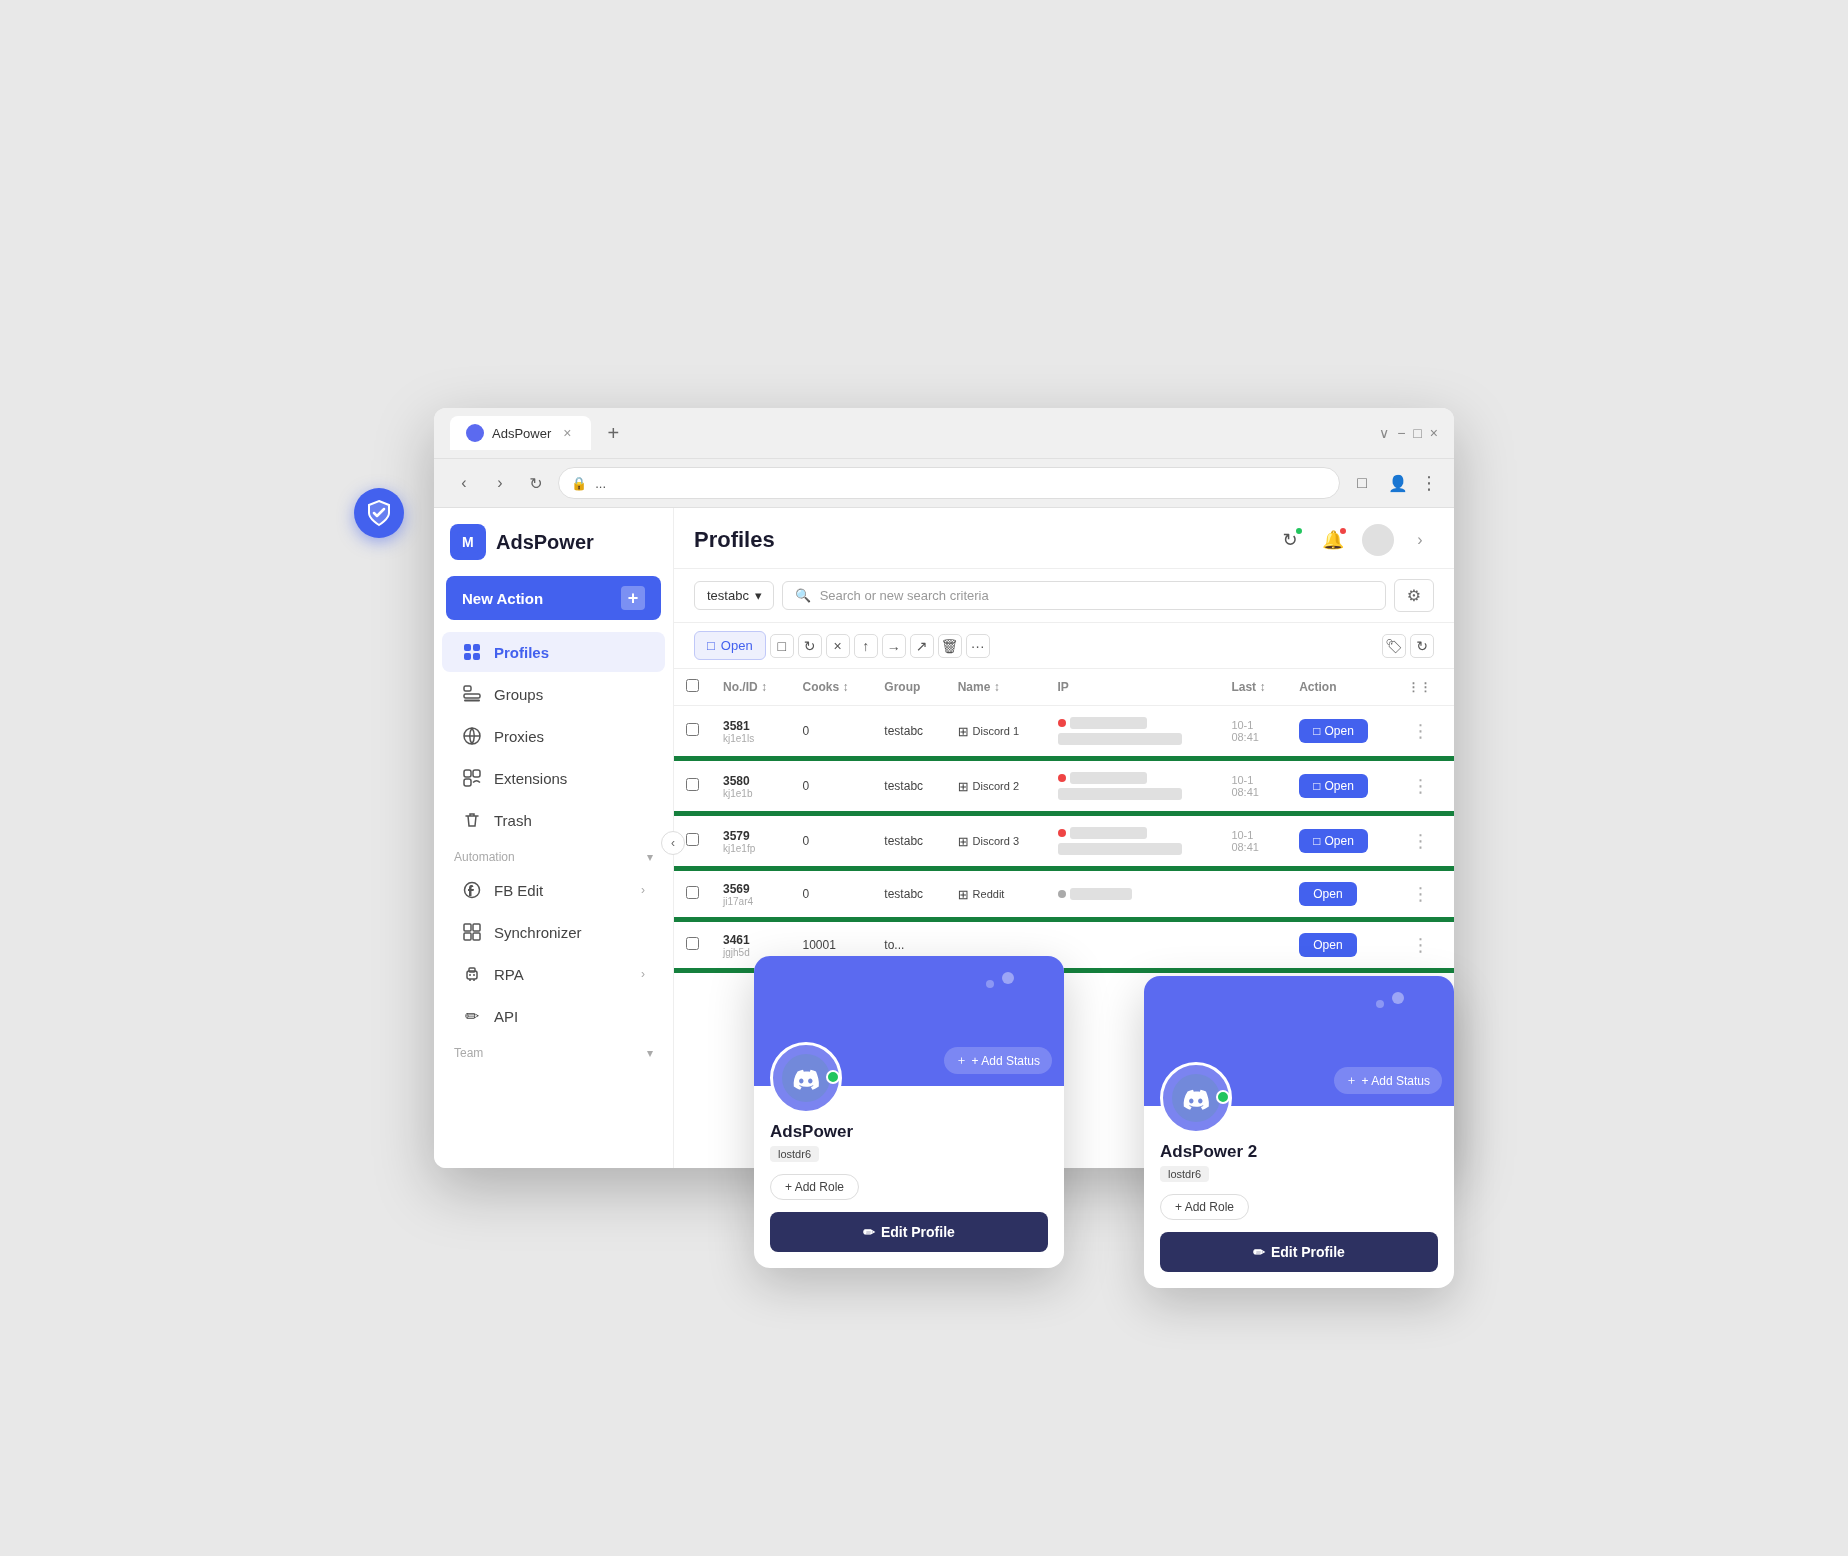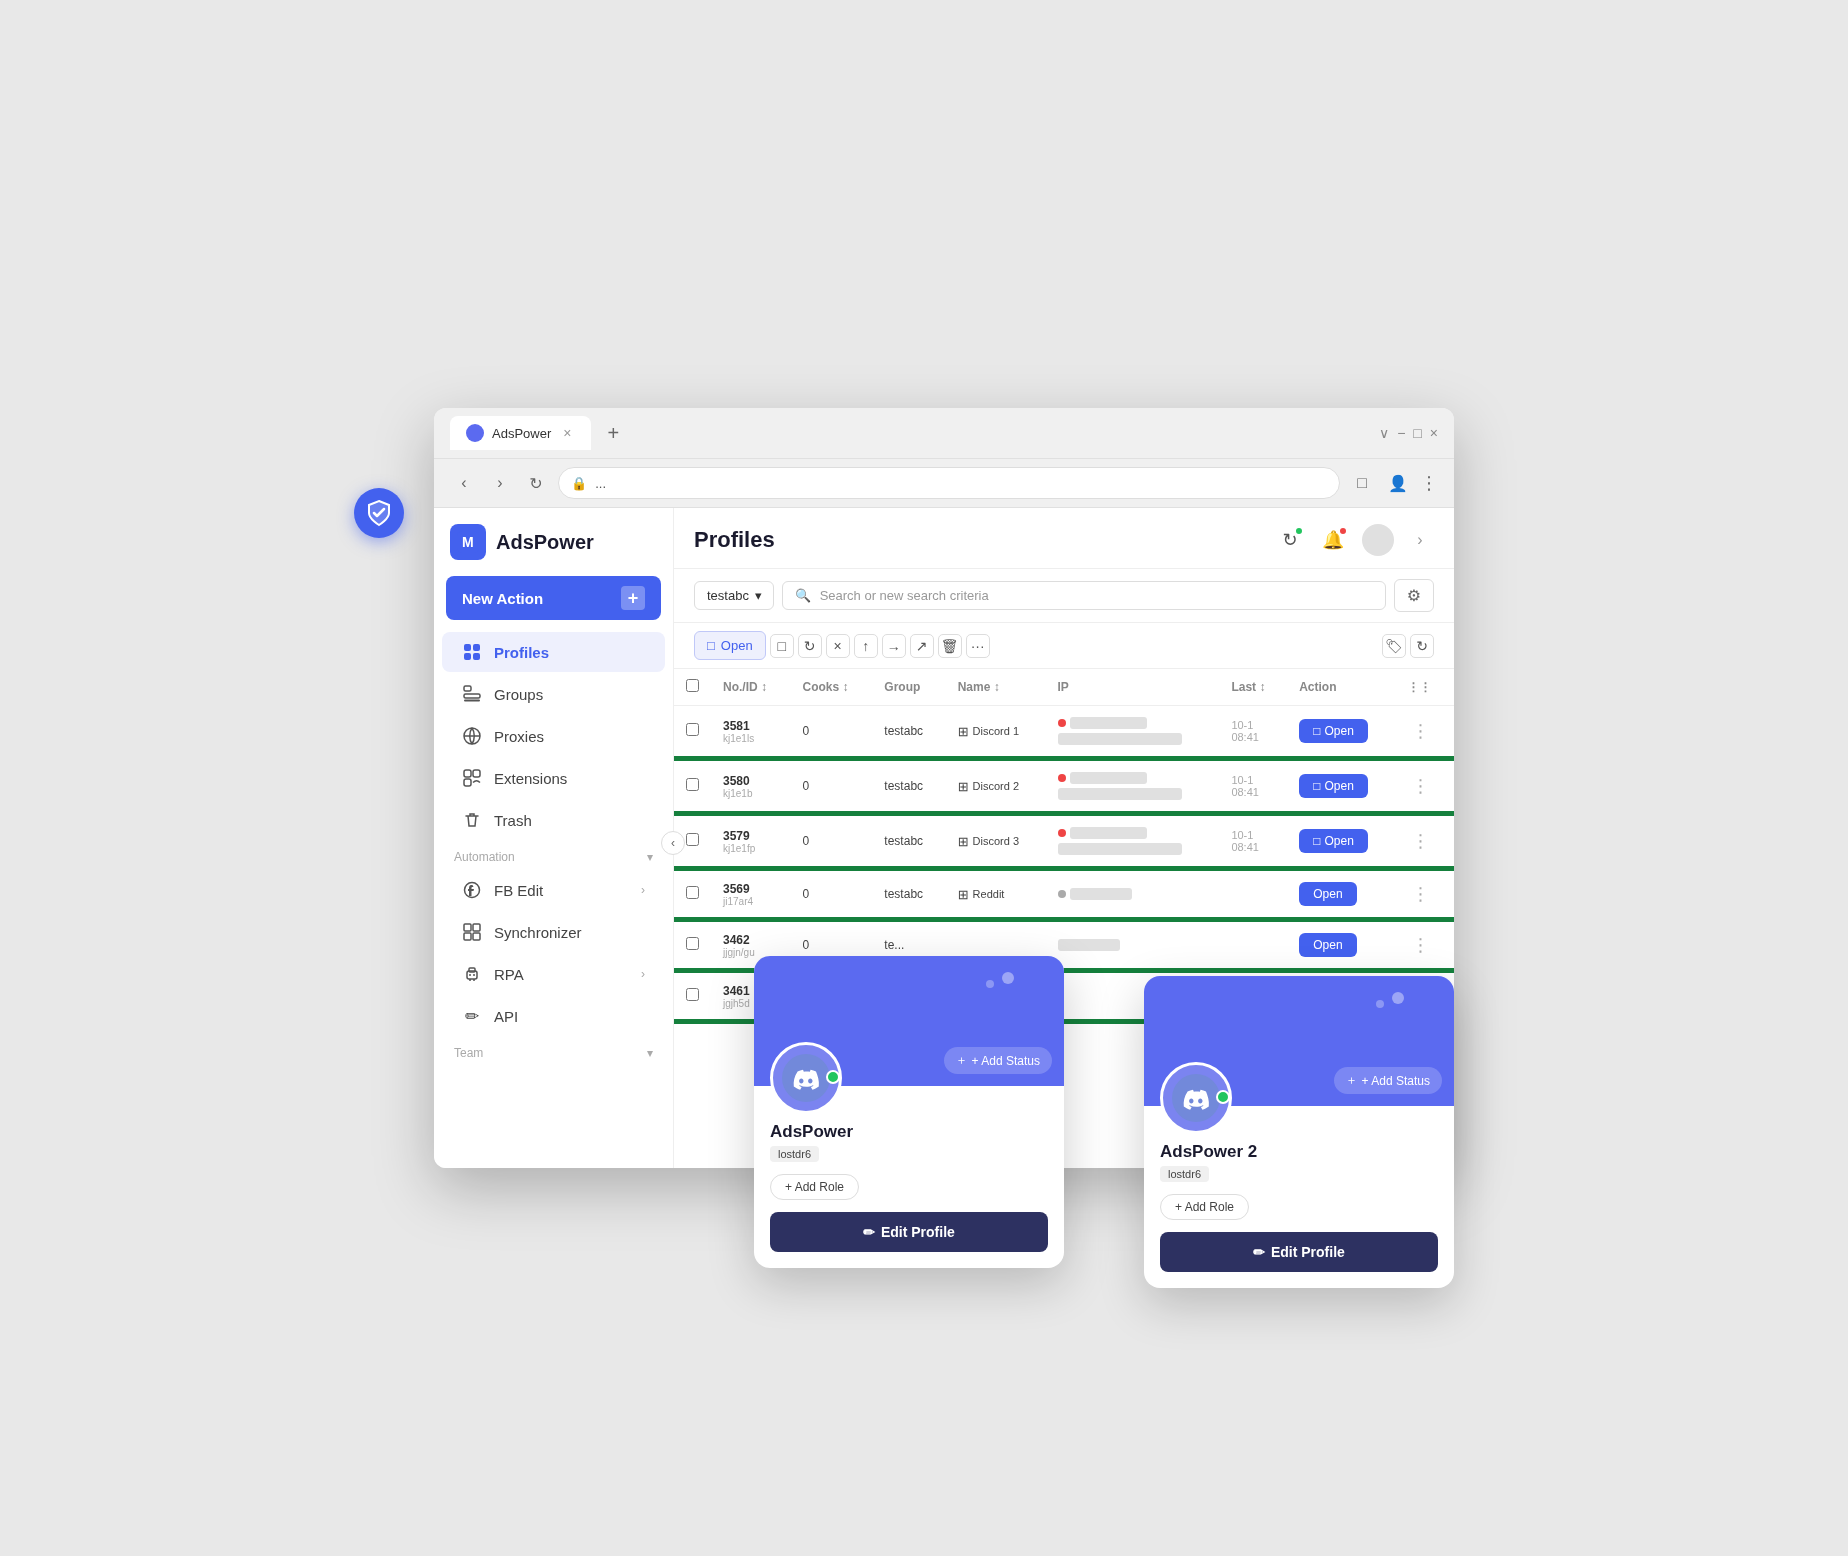--- a/index.html
+++ b/index.html
@@ -1051,40 +1051,20 @@
                 </td>
                 <td></td>
                 <td>
                   <button class="open-btn">
                     <span>Open</span>
                   </button>
                 </td>
                 <td><button class="more-btn">⋮</button></td>
               </tr>
 
-              <tr>
-                <td class="checkbox-cell"><input type="checkbox" style=""></td>
-                <td class="profile-id-cell">
-                  <div class="profile-id-main">3462</div>
-                  <div class="profile-id-sub">jjgjn/gu</div>
-                </td>
-                <td>0</td>
-                <td>te...</td>
-                <td></td>
-                <td>
-                  <span class="blurred-text">████████</span>
-                </td>
-                <td></td>
-                <td>
-                  <button class="open-btn">
-                    <span>Open</span>
-                  </button>
-                </td>
-                <td><button class="more-btn">⋮</button></td>
-              </tr>
 
               <tr>
                 <td class="checkbox-cell"><input type="checkbox" style=""></td>
                 <td class="profile-id-cell">
                   <div class="profile-id-main">3461</div>
                   <div class="profile-id-sub">jgjh5d</div>
                 </td>
                 <td>10001</td>
                 <td>to...</td>
                 <td></td>

